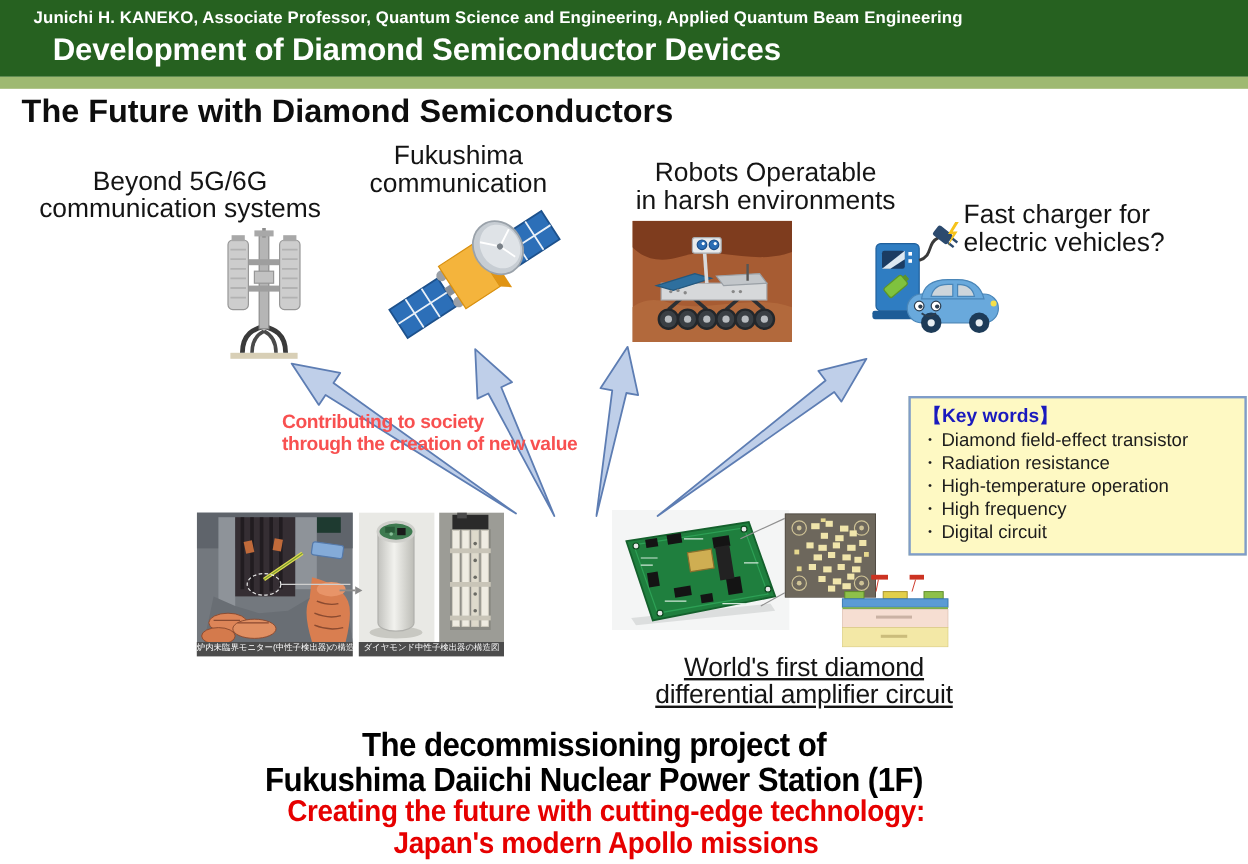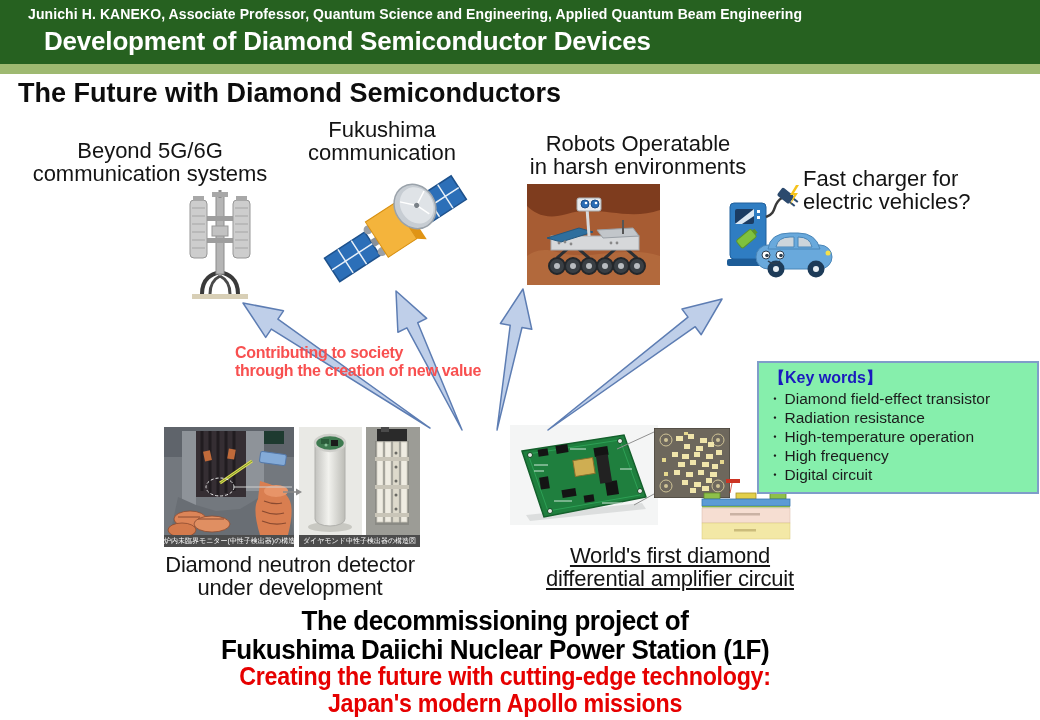--- a/index.html
+++ b/index.html
@@ -24,21 +24,21 @@
   #fig-tower{left:168px;top:190px;}
   #fig-sat{left:318px;top:165px;}
   #fig-rover{left:527px;top:184px;}
   #fig-charger{left:720px;top:183px;}
 
   #overlay{position:absolute;left:0;top:0;width:1040px;height:720px;pointer-events:none;z-index:1;}
 
   #center-msg{position:absolute;left:235px;top:344px;width:480px;text-align:left;
               font-size:16px;font-weight:bold;color:#f85050;line-height:1.1;letter-spacing:-0.3px;z-index:3;}
 
-  #keywords{position:absolute;left:757px;top:361px;width:262px;background:#86efac;
+  #keywords{position:absolute;left:757px;top:330px;width:262px;background:#fef9c3;
             border:2px solid #7f9dc9;padding:5px 8px 7px 8px;z-index:2;}
   .kw-title{color:#1a1abe;font-weight:bold;font-size:16px;margin-left:2px;margin-bottom:1px;}
   .kw-item{font-size:15.5px;color:#1c1c1c;line-height:1.22;white-space:nowrap;}
   .kw-item .bullet{margin-right:2px;}
 
   .photo{position:absolute;}
   #photo-reactor{left:164px;top:427px;width:130px;height:120px;}
   #photo-cyl{left:299px;top:427px;width:121px;height:120px;}
   .photo-caption{position:absolute;left:0;bottom:0;width:100%;height:12px;background:#4c4c4c;
                  color:#fff;font-size:7px;line-height:12px;text-align:center;white-space:nowrap;overflow:hidden;}
@@ -370,24 +370,20 @@
     <rect x="36" y="16" width="20" height="6" fill="#e2cf4a" stroke="#a8922a" stroke-width="0.8"></rect>
     <rect x="70" y="16" width="16" height="6" fill="#8ec04a" stroke="#5f8c2a" stroke-width="0.8"></rect>
     <rect x="2" y="22" width="88" height="7" fill="#5b9bd5" stroke="#3a78b0" stroke-width="0.8"></rect>
     <rect x="2" y="29" width="88" height="1.5" fill="#7fae4a"></rect>
     <rect x="2" y="31" width="88" height="15" fill="#f6ded2" stroke="#d8b8a8" stroke-width="0.5"></rect>
     <rect x="2" y="46" width="88" height="16" fill="#f3e8a6" stroke="#d8c878" stroke-width="0.5"></rect>
     <rect x="30" y="36" width="30" height="2.5" fill="#b8a090" opacity="0.7"></rect>
     <rect x="34" y="52" width="22" height="2.5" fill="#c0b070" opacity="0.8"></rect>
   </svg>
 
-  <div class="fig-label" id="label-detector">
-    <div>Diamond neutron detector</div>
-    <div>under development</div>
-  </div>
   <div class="fig-label" id="label-amp">
     <div>World's first diamond</div>
     <div>differential amplifier circuit</div>
   </div>
 
   <div id="footer-black">
     <div>The decommissioning project of</div>
     <div>Fukushima Daiichi Nuclear Power Station (1F)</div>
   </div>
   <div id="footer-red">

